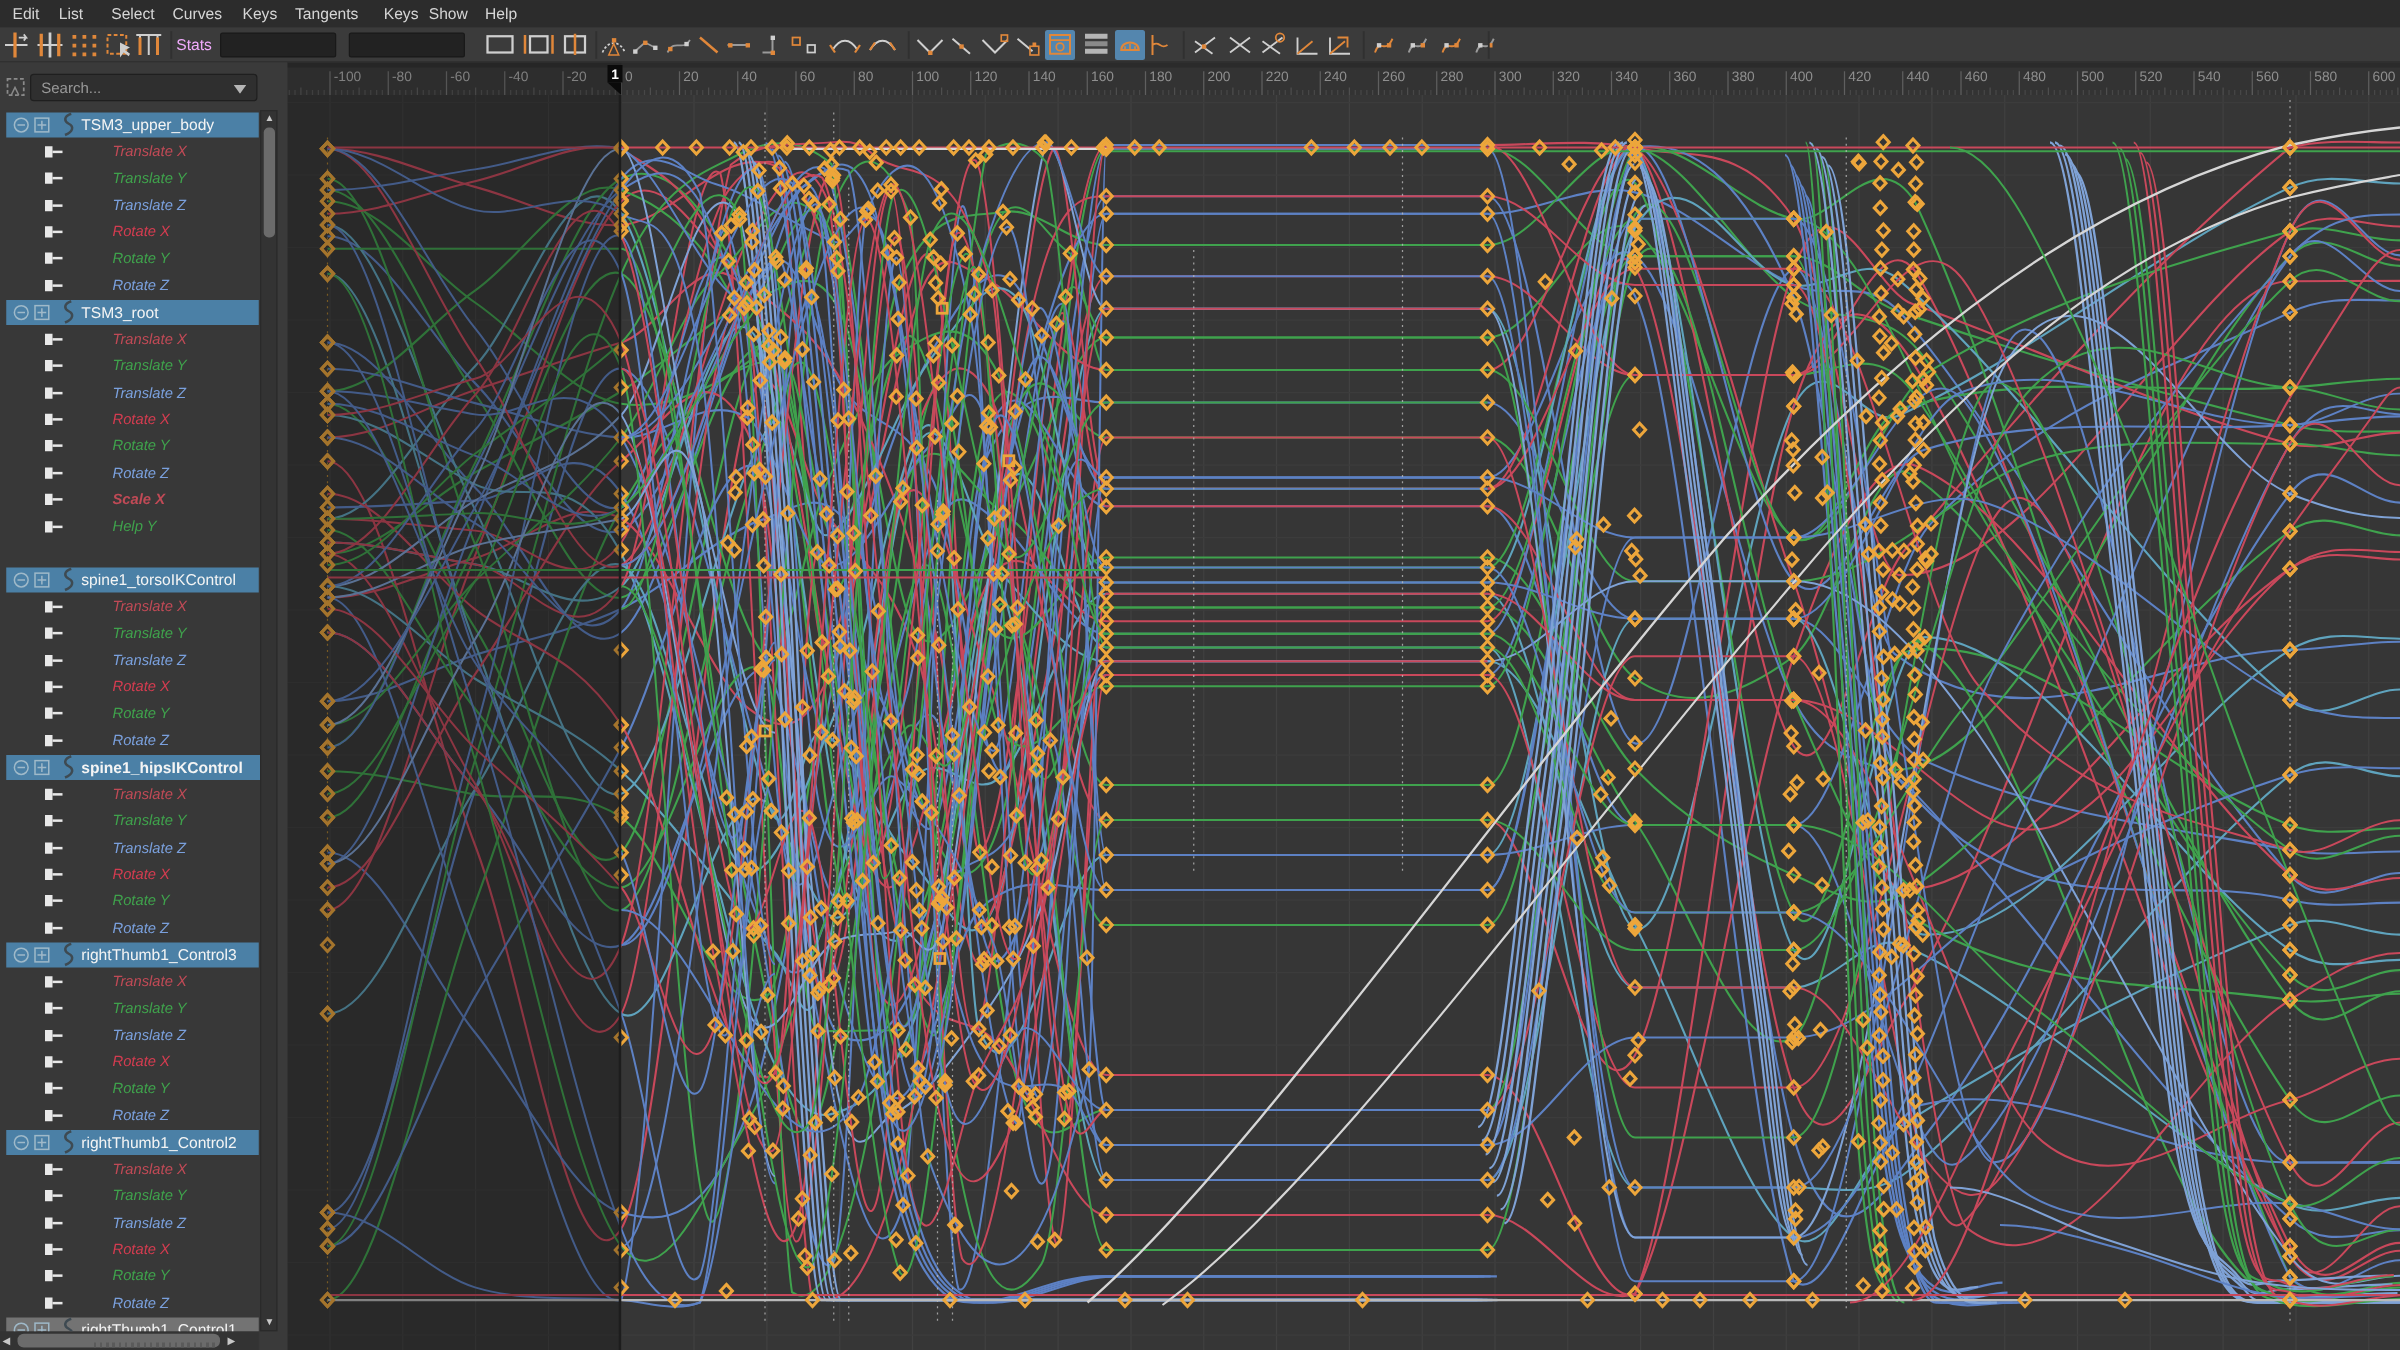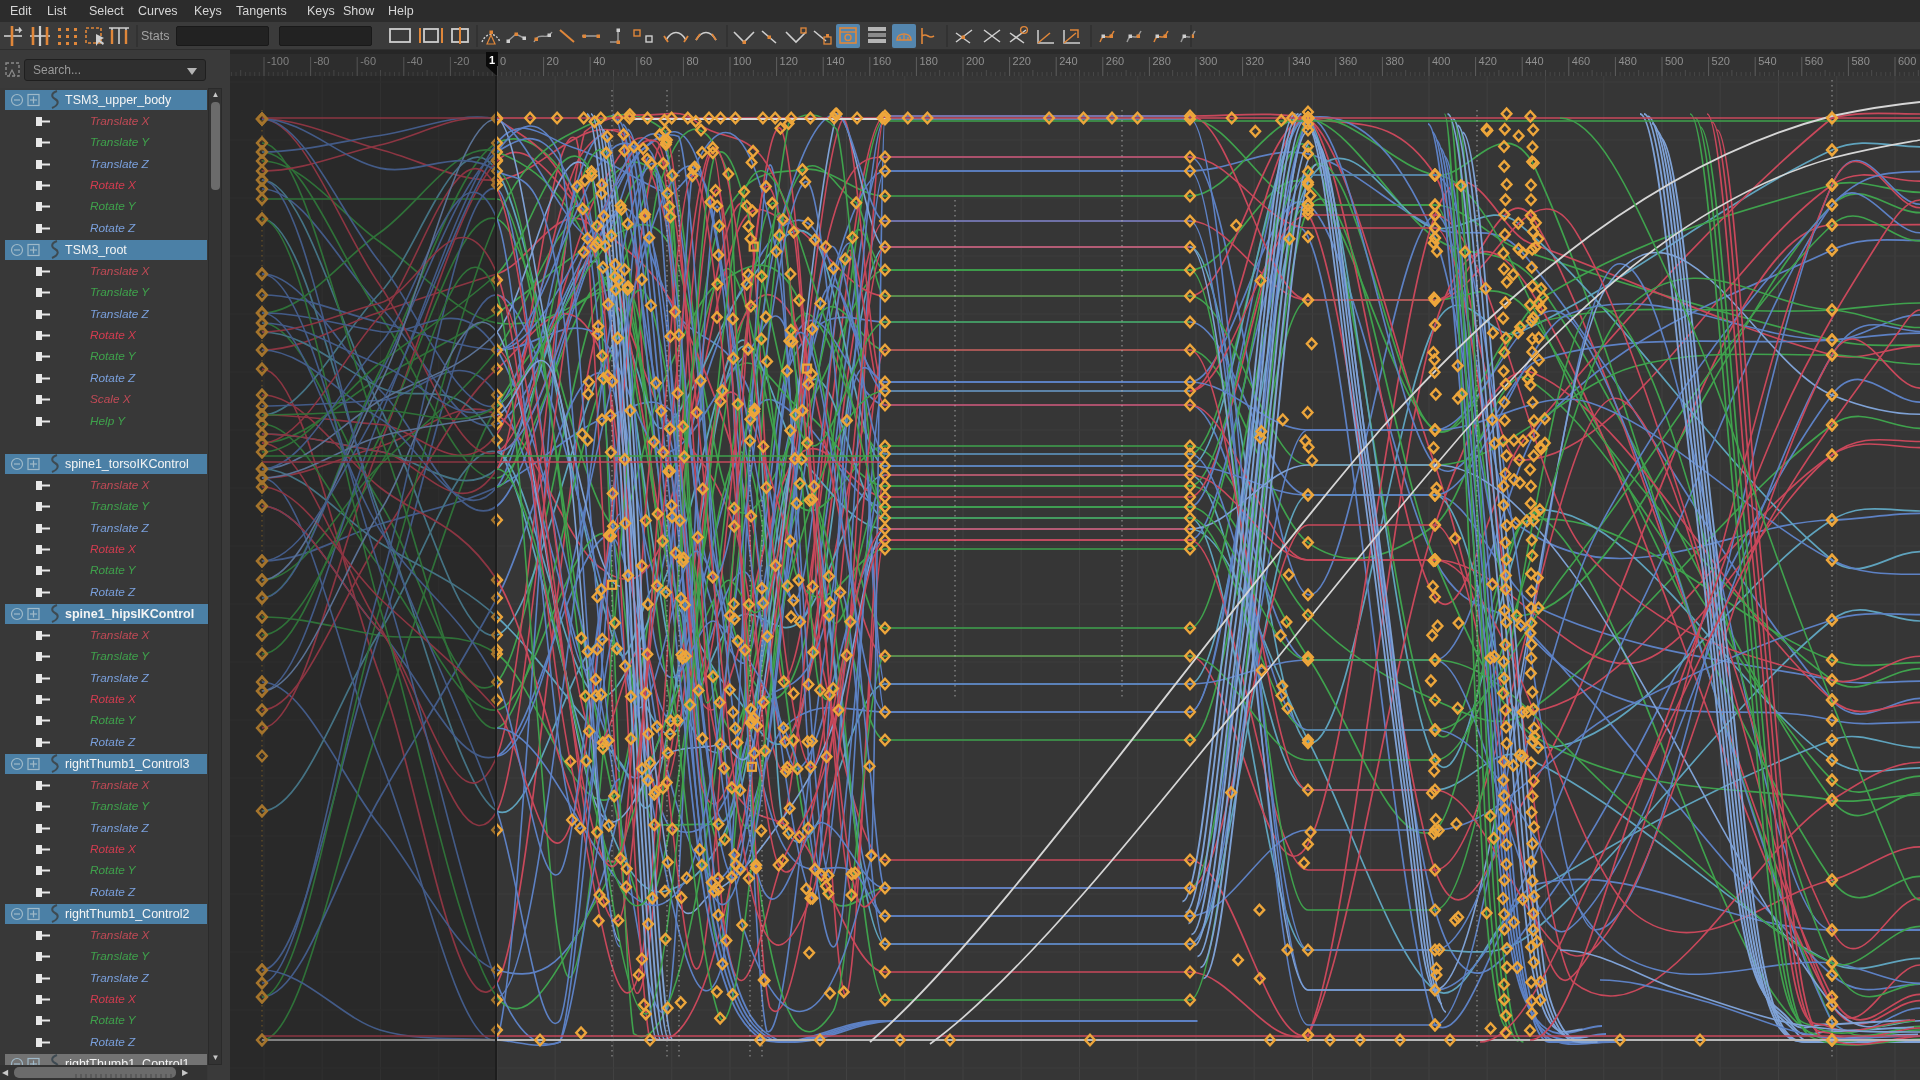--- a/index.html
+++ b/index.html
@@ -1,20 +1,20 @@
 <!DOCTYPE html>
 <html><head><meta charset="utf-8"><style>
 *{margin:0;padding:0;box-sizing:border-box}
 html,body{width:1920px;height:1080px;overflow:hidden;background:#373737;font-family:"Liberation Sans",sans-serif;}
 .menubar{position:absolute;left:0;top:0;width:1920px;height:22px;background:#2c2c2c;text-align:right;}
 .menubar span{position:absolute;top:4px;font-size:12.5px;color:#d6d6d6;}
 .toolbar{position:absolute;left:0;top:22px;width:1920px;height:28px;background:#3b3b3b;border-bottom:1px solid #2e2e2e;}
 .panel{position:absolute;left:0;top:50px;width:230px;height:1030px;background:#3a3a3a;}
 .searchbox{position:absolute;left:24px;top:9px;width:182px;height:22px;background:#2f2f2f;border:1px solid #1f1f1f;border-radius:3px;color:#999;font-size:12px;line-height:20px;padding-left:8px;}
-.stats{position:absolute;left:141px;top:7px;font-size:12.5px;color:#a3a3a3;}
+.stats{position:absolute;left:141px;top:7px;font-size:12.5px;color:#f0abfc;}
 .tin{position:absolute;top:4px;width:93px;height:20px;background:#222222;border:1px solid #191919;border-radius:2px;}
 .vsb{position:absolute;left:208px;top:38px;width:14px;height:977px;background:#333333;border:1px solid #2a2a2a;}
 .vsb .thumb{position:absolute;left:1.5px;top:13px;width:9px;height:88px;background:#6b6b6b;border-radius:4px;}
 .hsb{position:absolute;left:0px;top:1015px;width:207px;height:15px;background:#333333;}
 .hsb .thumb{position:absolute;left:14px;top:1.5px;width:162px;height:11px;background:#6b6b6b;border-radius:5px;}
 .arr{position:absolute;color:#c8c8c8;font-size:8px;}
 </style></head><body>
 <div class="menubar">
 <span style="left:10px">Edit</span>
     <span style="left:47px">List</span>
@@ -265,21 +265,21 @@
           <rect x="1" y="1" width="6" height="9" fill="#e8e8e8"></rect>
           <rect x="7" y="4.5" width="8" height="2" fill="#e8e8e8"></rect>
         </svg>
         <span style="position:absolute;left:90px;top:3px;font-style:italic;font-size:11.8px;color:#7aa0dd;">Rotate Z</span>
       </div>
       <div style="position:absolute;left:0;top:389px;width:207px;height:21px;">
         <svg width="16" height="12" viewBox="0 0 16 12" style="position:absolute;left:35px;top:5px">
           <rect x="1" y="1" width="6" height="9" fill="#e8e8e8"></rect>
           <rect x="7" y="4.5" width="8" height="2" fill="#e8e8e8"></rect>
         </svg>
-        <span style="position:absolute;left:90px;top:3px;font-style:italic;font-size:11.8px;color:#c04a56;">Scale X</span>
+        <span style="position:absolute;left:90px;top:3px;font-style:italic;font-size:11.8px;color:#c04a56;font-weight:bold;">Scale X</span>
       </div>
       <div style="position:absolute;left:0;top:411px;width:207px;height:21px;">
         <svg width="16" height="12" viewBox="0 0 16 12" style="position:absolute;left:35px;top:5px">
           <rect x="1" y="1" width="6" height="9" fill="#e8e8e8"></rect>
           <rect x="7" y="4.5" width="8" height="2" fill="#e8e8e8"></rect>
         </svg>
         <span style="position:absolute;left:90px;top:3px;font-style:italic;font-size:11.8px;color:#3fa24c;">Help Y</span>
       </div>
       <div style="position:absolute;left:0;top:456px;width:207px;height:21px;">
         <svg width="16" height="12" viewBox="0 0 16 12" style="position:absolute;left:35px;top:5px">

